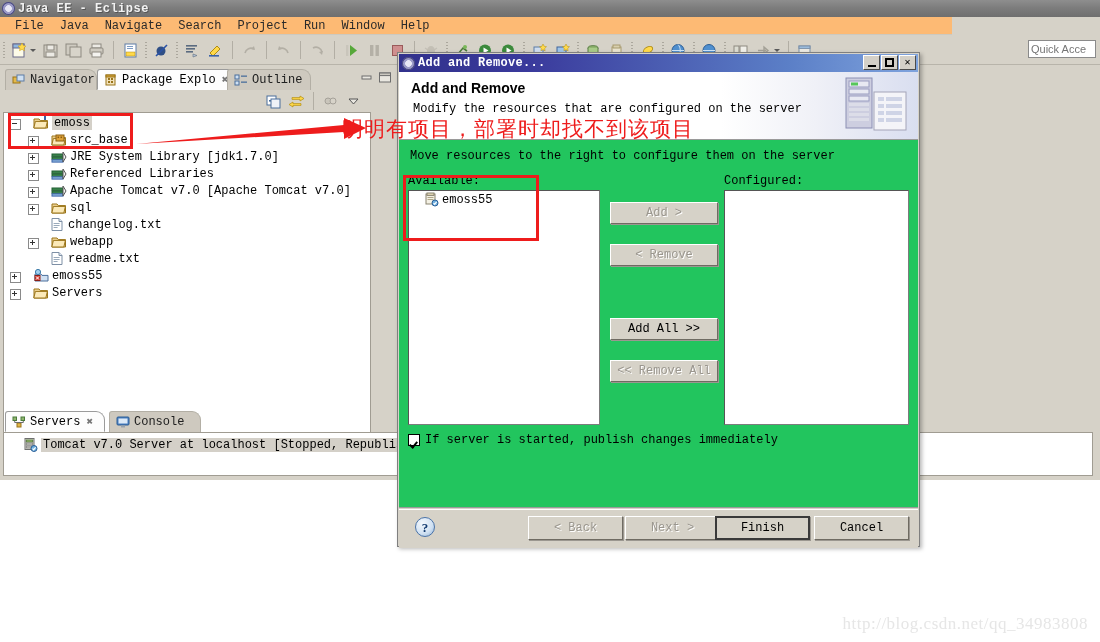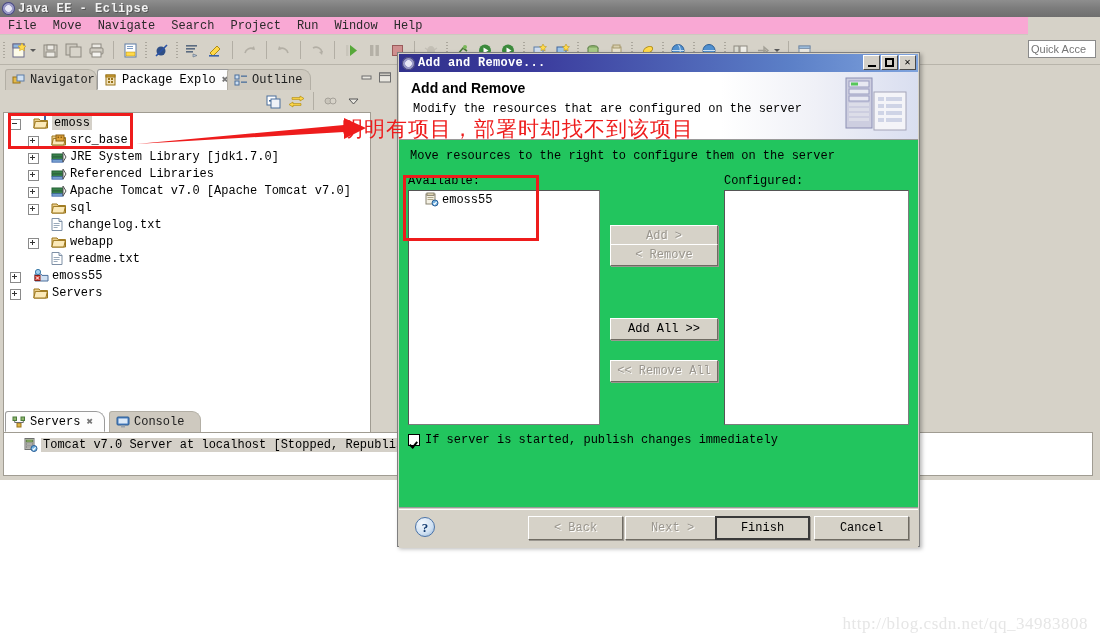--- a/index.html
+++ b/index.html
@@ -28,23 +28,23 @@
     background:radial-gradient(circle at 50% 50%,#e8e8f5 0 34%,#9b9bc8 36% 60%,#6a6aa5 62% 100%);
     box-shadow:0 0 0 1px #4b4b80 inset;
   }
   .titlebar .tb-text{
     color:#f2f2f2;font-size:12px;letter-spacing:0.5px;font-weight:bold;
     text-shadow:1px 1px 0 #555;
   }
 
   
   .menubar{
-    position:absolute;left:0;top:17px;width:1028px;height:18px;
-    background:#f9a8d4;border-bottom:1px solid #cdc9bf;
-    display:flex;align-items:center;box-sizing:border-box;
+    position:absolute;left:0;top:17px;width:952px;height:18px;
+    background:#fdba74;border-bottom:1px solid #cdc9bf;
+    display:flex;align-items:center;padding-left:7px;box-sizing:border-box;
   }
   .menubar .mi{font-size:12px;color:#2a2a2a;padding:0 8px;line-height:18px;cursor:default;}
 
   
   .toolbar{
     position:absolute;left:0;top:36px;width:1100px;height:28px;
     background:#d6d2c8;border-bottom:1px solid #b8b4aa;
     display:flex;align-items:center;
   }
   .tb-sep{width:1px;height:18px;background:#b2aea4;margin:0 5px;}
@@ -218,21 +218,21 @@
 
     <div class="titlebar">
       <div class="tb-icon">
           <div class="gear"></div>
         </div>
       <div class="tb-text">Java EE - Eclipse</div>
     </div>
 
     <div class="menubar">
       <div class="mi">File</div>
-      <div class="mi">Move</div>
+      <div class="mi">Java</div>
       <div class="mi">Navigate</div>
       <div class="mi">Search</div>
       <div class="mi">Project</div>
       <div class="mi">Run</div>
       <div class="mi">Window</div>
       <div class="mi">Help</div>
     </div>
 
     <div class="toolbar">
       <div class="tb-dots"></div>
@@ -757,21 +757,21 @@
                 </svg></span>
               <span>emoss55</span>
             </div>
           </div>
       </div>
       <div class="listbox conf">
         <div id="conf-rows"></div>
       </div>
 
       <div id="transfer-buttons">
-          <div class="btn disabled" style="top: 62px; margin-top: 23px;">Add &gt;</div>
+          <div class="btn disabled" style="top: 62px;">Add &gt;</div>
           <div class="btn disabled" style="top: 104px;">&lt; Remove</div>
           <div class="btn enabled" style="top: 178px;">Add All &gt;&gt;</div>
           <div class="btn disabled" style="top: 220px;">&lt;&lt; Remove All</div>
         </div>
 
       <div class="chk-row">
         <span class="chkbox"></span>
         <span>If server is started, publish changes immediately</span>
       </div>
     </div>

